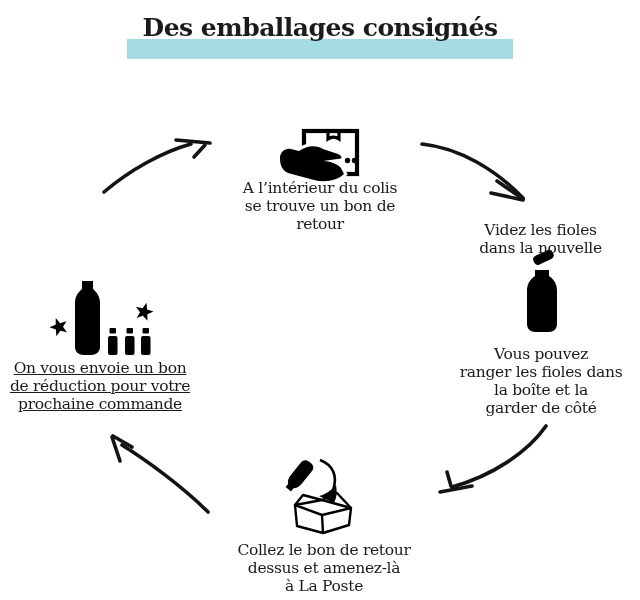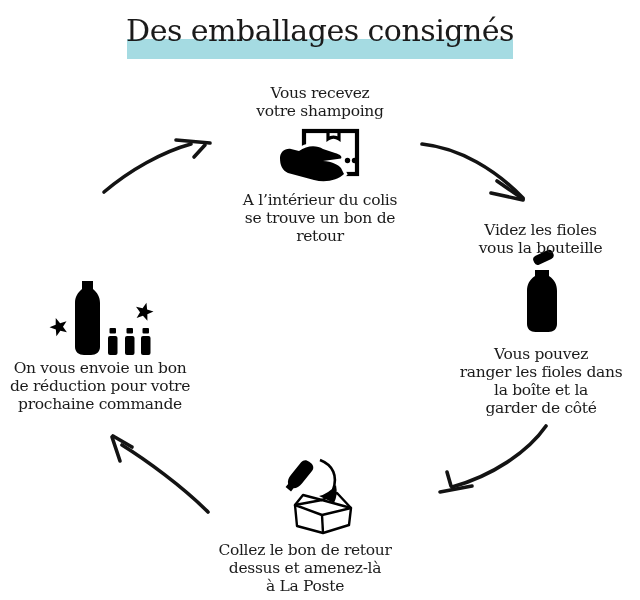--- a/index.html
+++ b/index.html
@@ -2,21 +2,21 @@
 <html style="--highlight: #a5dbe2; --ink: #1b1b1b;"><head>
 <meta charset="utf-8">
 <style>
   html,body{margin:0;padding:0;background:#fff;}
   .canvas{
     position:relative;width:640px;height:600px;background:#fff;overflow:hidden;
     font-family:"DejaVu Serif",serif;color:var(--ink,#1b1b1b);
   }
   .title{
     position:absolute;left:0;top:13px;width:640px;margin:0;z-index:2;
-    text-align:center;font-size:30px;font-weight:400;letter-spacing:-0.5px;
+    text-align:center;font-size:25px;font-weight:700;letter-spacing:-0.5px;
   }
   .hl{
     position:absolute;left:127px;top:39px;width:386px;height:20px;z-index:1;
     background:var(--highlight,#a5dbe2);
   }
   .txt{
     position:absolute;text-align:center;white-space:pre-line;z-index:2;
     font-size:15.5px;line-height:18px;letter-spacing:-0.3px;
   }
   svg.abs{position:absolute;overflow:visible;}
@@ -25,42 +25,40 @@
   .stroke{fill:none;stroke:#000;}
 </style>
 </head>
 <body>
 
 <div class="canvas">
 
   <span class="hl"></span>
   <h1 class="title">Des emballages consignés</h1>
 
-  <div class="txt" style="left:210px;top:84px;width:220px;">Vous recevez
-votre shampoing</div>
   <svg class="abs" style="left:276px;top:127px;" width="88" height="58" viewBox="0 0 88 58">
     <rect class="stroke" x="28" y="4" width="53" height="43" stroke-width="4.2"></rect>
     <path class="stroke" d="M52,4 L52,12 C55.5,9.5 59.5,9.5 63,12 L63,4" stroke-width="3.2"></path>
     <circle class="ink" cx="71.5" cy="33.5" r="2.7"></circle>
     <circle class="ink" cx="78.5" cy="33.5" r="2.7"></circle>
     <path class="ink" paint-order="stroke" stroke="#fff" stroke-width="6" d="M4,31 C4,25 9,21 15,22 L23,24 C31,18 41,18 47,22 L59,26 C64,27.5 66.5,29.5 65,31.5 L47,34
              C56,34.5 62,37.5 65,41 L68,47 C62,53 50,56 38,53 L12,46 C6,43 4,38 4,31 Z"></path>
   </svg>
-  <div class="txt" style="left:210px;top:191px;width:220px;">A l’intérieur du colis
+  <div class="txt" style="left:210px;top:179px;width:220px;">A l’intérieur du colis
 se trouve un bon de
 retour</div>
 
   <svg class="abs arrow" style="left:416px;top:136px;" width="116" height="74" viewBox="0 0 116 74">
     <path d="M6,8 C44,12 80,34 107,62"></path>
     <path d="M107,63 L81,45"></path>
     <path d="M107,64 L75,57"></path>
   </svg>
 
   <div class="txt" style="left:443px;top:221px;width:195px;">Videz les fioles
-vous la bouteille</div>
+dans la nouvelle</div>
   <svg class="abs" style="left:520px;top:254px;" width="44" height="82" viewBox="0 0 44 82">
     <rect class="ink" x="14" y="3" width="21" height="9.5" rx="4" transform="rotate(-25 14 8)"></rect>
     <path class="ink" d="M15,16 L15,22 C9,26 7,31 7,37 L7,70 C7,75 10.5,78 15.5,78 L28.5,78
                          C33.5,78 37,75 37,70 L37,37 C37,31 35,26 29,22 L29,16 Z"></path>
   </svg>
   <div class="txt" style="left:438px;top:345px;width:206px;">Vous pouvez
 ranger les fioles dans
 la boîte et la
 garder de côté</div>
 
@@ -76,21 +74,21 @@
     <g class="stroke" stroke-width="2.4" stroke-linejoin="round" fill="#fff">
       <path d="M32,57 L40,47 L59,52" fill="none"></path>
       <path d="M59,52 L74,45 L88,60" fill="none"></path>
       <path d="M32,57 L59,52 L88,60 L59,67 Z"></path>
       <path d="M32,57 L34,78 L60,85 L86,77 L88,60" fill="none"></path>
       <path d="M59,67 L60,85" fill="none"></path>
     </g>
     <path class="stroke" d="M57,12 C70,17 75,28 70,42" stroke-width="2.6"></path>
     <path class="ink" d="M73,37 Q75,47 71,55 L56,48 Q65,46 73,37 Z"></path>
   </svg>
-  <div class="txt" style="left:190px;top:541px;width:230px;">Collez le bon de retour
+  <div class="txt" style="left:209px;top:541px;width:230px;">Collez le bon de retour
 dessus et amenez-là
 à La Poste</div>
 
   <svg class="abs arrow" style="left:94px;top:424px;" width="122" height="94" viewBox="0 0 122 94">
     <path d="M114,88 C88,62 52,36 28,21"></path>
     <path d="M18,13 L26,37"></path>
     <path d="M19,12 L38,23"></path>
   </svg>
 
   <svg class="abs" style="left:45px;top:276px;" width="112" height="82" viewBox="0 0 112 82">
@@ -100,21 +98,21 @@
     <path class="ink" transform="translate(99,36) rotate(15)" d="M0,-9.5 L2.35,-3.24 L9.03,-2.94 L3.8,1.24 L5.58,7.69 L0,4 L-5.58,7.69 L-3.8,1.24 L-9.03,-2.94 L-2.35,-3.24 Z"></path>
     <g class="ink">
       <rect x="64.5" y="52" width="6.5" height="5.5" rx="1"></rect>
       <rect x="63" y="60" width="9.5" height="19" rx="2"></rect>
       <rect x="81.5" y="52" width="6.5" height="5.5" rx="1"></rect>
       <rect x="80" y="60" width="9.5" height="19" rx="2"></rect>
       <rect x="97.5" y="52" width="6.5" height="5.5" rx="1"></rect>
       <rect x="96" y="60" width="9.5" height="19" rx="2"></rect>
     </g>
   </svg>
-  <div class="txt" style="left:0px;top:359px;width:200px;">On vous envoie un bon
+  <div class="txt" style="left:0px;top:359px;width:200px;text-decoration:underline;">On vous envoie un bon
 de réduction pour votre
 prochaine commande</div>
 
   <svg class="abs arrow" style="left:94px;top:126px;" width="122" height="74" viewBox="0 0 122 74">
     <path d="M10,66 C36,44 68,26 97,18"></path>
     <path d="M82,14 L116,17"></path>
     <path d="M111,19 L100,31"></path>
   </svg>
 
 </div>

